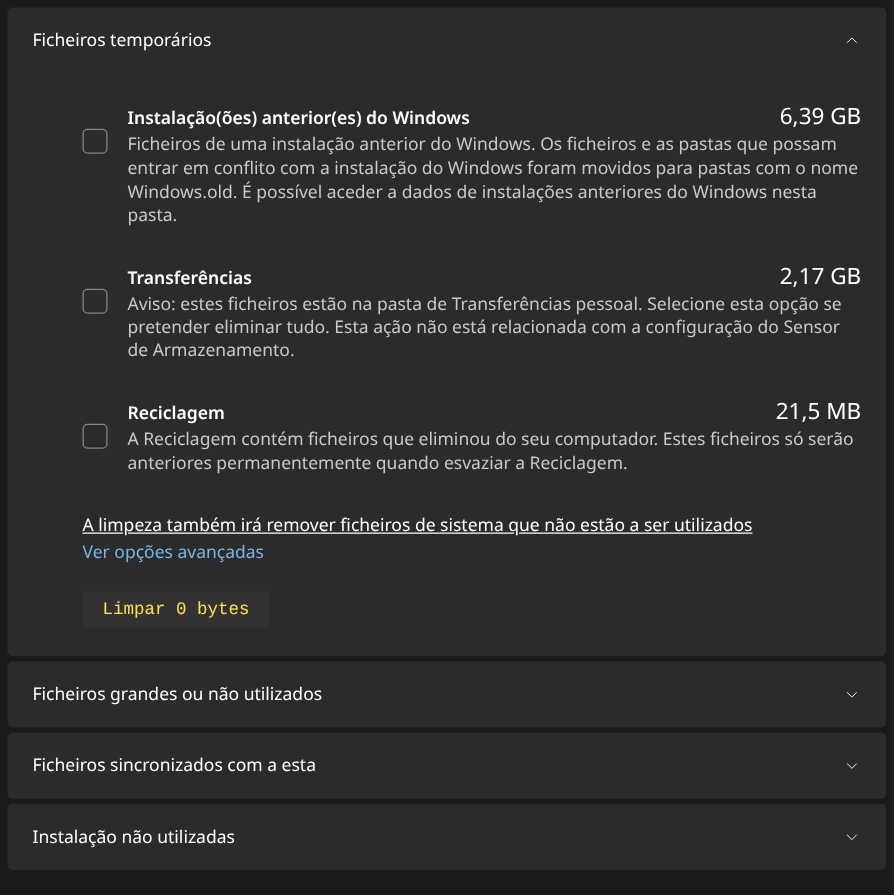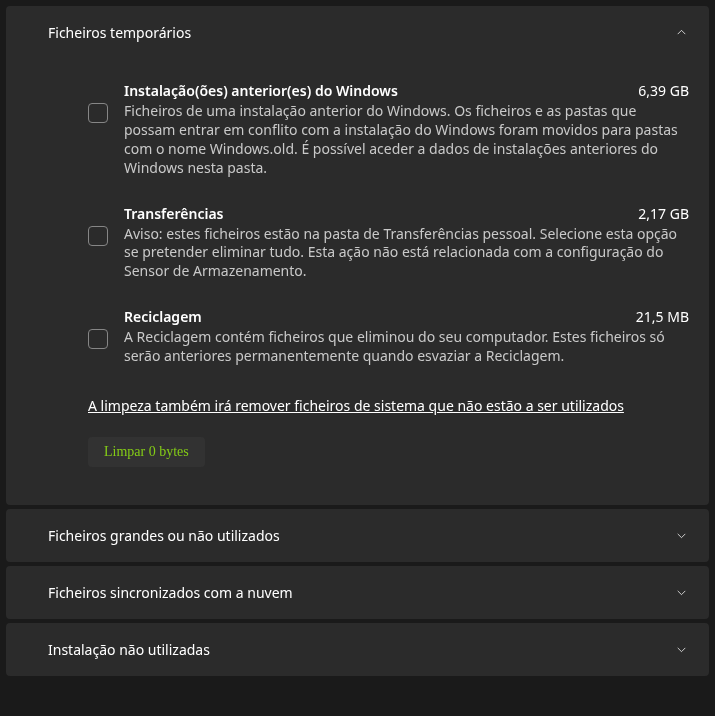--- a/index.html
+++ b/index.html
@@ -9,21 +9,20 @@
       background: #1a1a1a;
       font-family: "Segoe UI", system-ui, sans-serif;
       color: #ffffff;
       font-size: 14px;
       padding: 6px;
     }
     .panel {
       background: #2b2b2b;
       border-radius: 4px;
       margin-bottom: 4px;
-      padding-left: 22px;
     }
     .panel-header {
       display: flex;
       align-items: center;
       justify-content: space-between;
       padding: 17px 20px;
       cursor: pointer;
     }
     .panel-header-title {
       font-size: 14px;
@@ -50,46 +49,46 @@
       cursor: pointer;
     }
     .option-content { flex: 1; }
     .option-head {
       display: flex;
       justify-content: space-between;
       align-items: baseline;
       gap: 12px;
     }
     .option-title { font-weight: 600; font-size: 14px; color: #ffffff; }
-    .option-size { font-size: 14px; color: #ffffff; white-space: nowrap; }
+    .option-size { font-size: 18px; color: #ffffff; white-space: nowrap; }
     .option-desc {
       font-size: 14px;
       color: #c9c9c9;
       line-height: 1.35;
       margin-top: 2px;
     }
     .note-section { padding: 14px 0 0 40px; text-decoration: underline; }
     .note-text { font-size: 14px; color: #ffffff; }
     .advanced-link {
       color: #77b7e4;
       font-size: 14px;
       cursor: pointer;
       display: inline-block;
       margin-top: 2px;
     }
     .clean-button {
-      margin: 22px 0 16px 40px;
+      margin: 22px 0 0 40px;
       padding: 7px 16px;
       background: #323232;
       border: none;
       border-radius: 4px;
-      color: #84cc16;
+      color: #fde047;
       font-size: 14px;
       cursor: pointer;
-      font-family: Liberation Serif, serif;
+      font-family: Liberation Mono, monospace;
     }
   </style>
 </head>
 <body>
 
 <div class="panel">
   <div class="panel-header">
     <span class="panel-header-title">Ficheiros temporários</span>
     <span class="chevron">
       <svg width="13" height="13" viewBox="0 0 24 24" fill="none" stroke-width="1.4">
@@ -127,40 +126,41 @@
         <div class="option-head">
           <span class="option-title">Reciclagem</span>
           <span class="option-size">21,5 MB</span>
         </div>
         <div class="option-desc">A Reciclagem contém ficheiros que eliminou do seu computador. Estes ficheiros só serão anteriores permanentemente quando esvaziar a Reciclagem.</div>
       </div>
     </div>
 
     <div class="note-section">
       <div class="note-text">A limpeza também irá remover ficheiros de sistema que não estão a ser utilizados</div>
+      <span class="advanced-link">Ver opções avançadas</span>
     </div>
 
     <button class="clean-button">Limpar 0 bytes</button>
   </div>
 </div>
 
 <div class="panel">
   <div class="panel-header">
     <span class="panel-header-title">Ficheiros grandes ou não utilizados</span>
     <span class="chevron">
       <svg width="13" height="13" viewBox="0 0 24 24" fill="none" stroke-width="1.4">
           <polyline points="5 9 12 16 19 9"></polyline>
         </svg>
     </span>
   </div>
 </div>
 
 <div class="panel">
   <div class="panel-header">
-    <span class="panel-header-title">Ficheiros sincronizados com a nuvem</span>
+    <span class="panel-header-title">Ficheiros sincronizados com a esta</span>
     <span class="chevron">
       <svg width="13" height="13" viewBox="0 0 24 24" fill="none" stroke-width="1.4">
           <polyline points="5 9 12 16 19 9"></polyline>
         </svg>
     </span>
   </div>
 </div>
 
 <div class="panel">
   <div class="panel-header">

